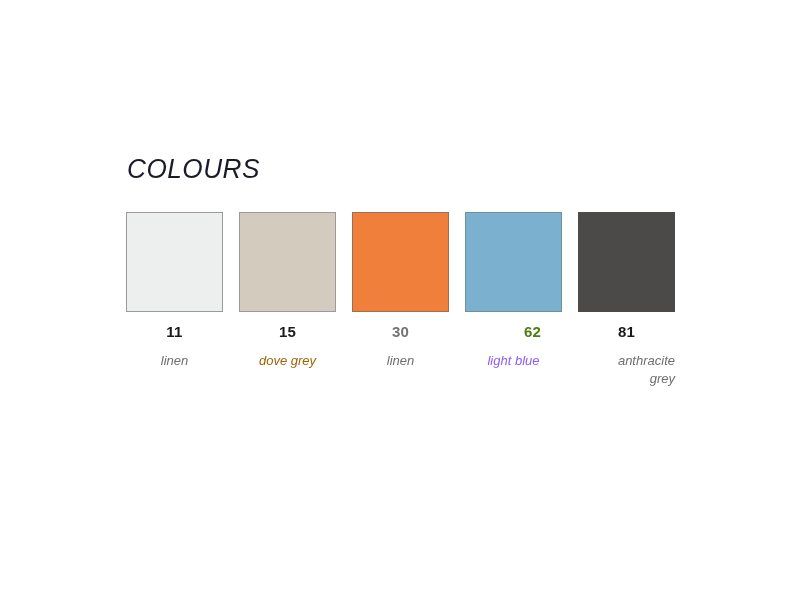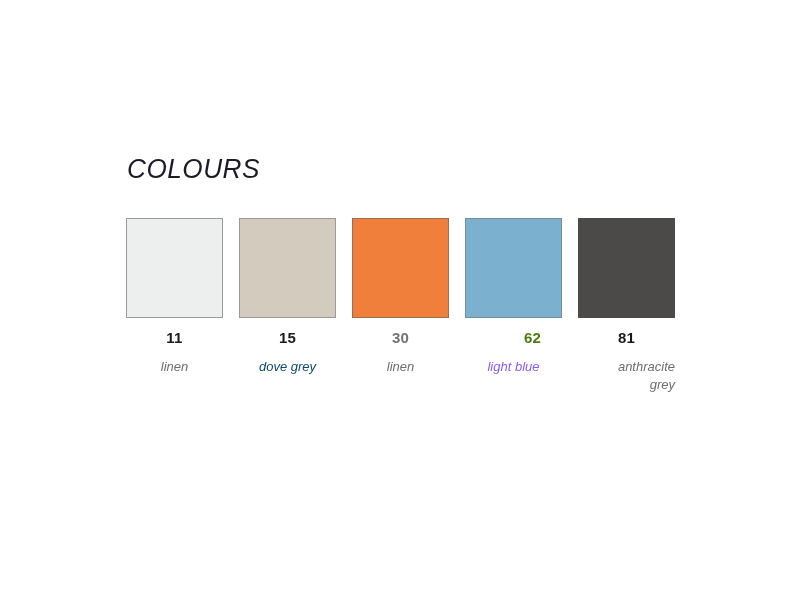--- a/index.html
+++ b/index.html
@@ -38,21 +38,21 @@
     white-space: nowrap;
     line-height: 1;
     transform: scaleX(0.97);
     transform-origin: left center;
   }
 
   
   .swatch-row {
     position: absolute;
     left: 126px;
-    top: 218px;
+    top: 212px;
     display: flex;
     gap: 16px;
     align-items: flex-start;
   }
 
   .swatch-cell {
     width: 97px;
     display: flex;
     flex-direction: column;
     align-items: center;
@@ -100,21 +100,21 @@
 
     <div class="swatch-cell">
       <div class="swatch-chip" style="background-color: rgb(237, 239, 238); border-color: rgb(154, 154, 154);"></div>
       <div class="swatch-code" style="color: rgb(26, 26, 26);">11</div>
       <div class="swatch-name" style="color: rgb(110, 110, 110);">linen</div>
     </div>
 
     <div class="swatch-cell">
       <div class="swatch-chip" style="background-color: rgb(211, 204, 190); border-color: rgb(154, 154, 154);"></div>
       <div class="swatch-code" style="color: rgb(26, 26, 26); text-align: center;">15</div>
-      <div class="swatch-name" style="color: #0c4a6e; font-style: italic;">dove grey</div>
+      <div class="swatch-name" style="color: #a16207; font-style: italic;">dove grey</div>
     </div>
 
     <div class="swatch-cell">
       <div class="swatch-chip" style="background-color: rgb(240, 127, 60); border-color: rgb(154, 112, 85);"></div>
       <div class="swatch-code" style="color: #737373;">30</div>
       <div class="swatch-name" style="color: rgb(110, 110, 110);">linen</div>
     </div>
 
     <div class="swatch-cell">
       <div class="swatch-chip" style="background-color: rgb(124, 176, 207); border-color: rgb(111, 143, 163);"></div>

